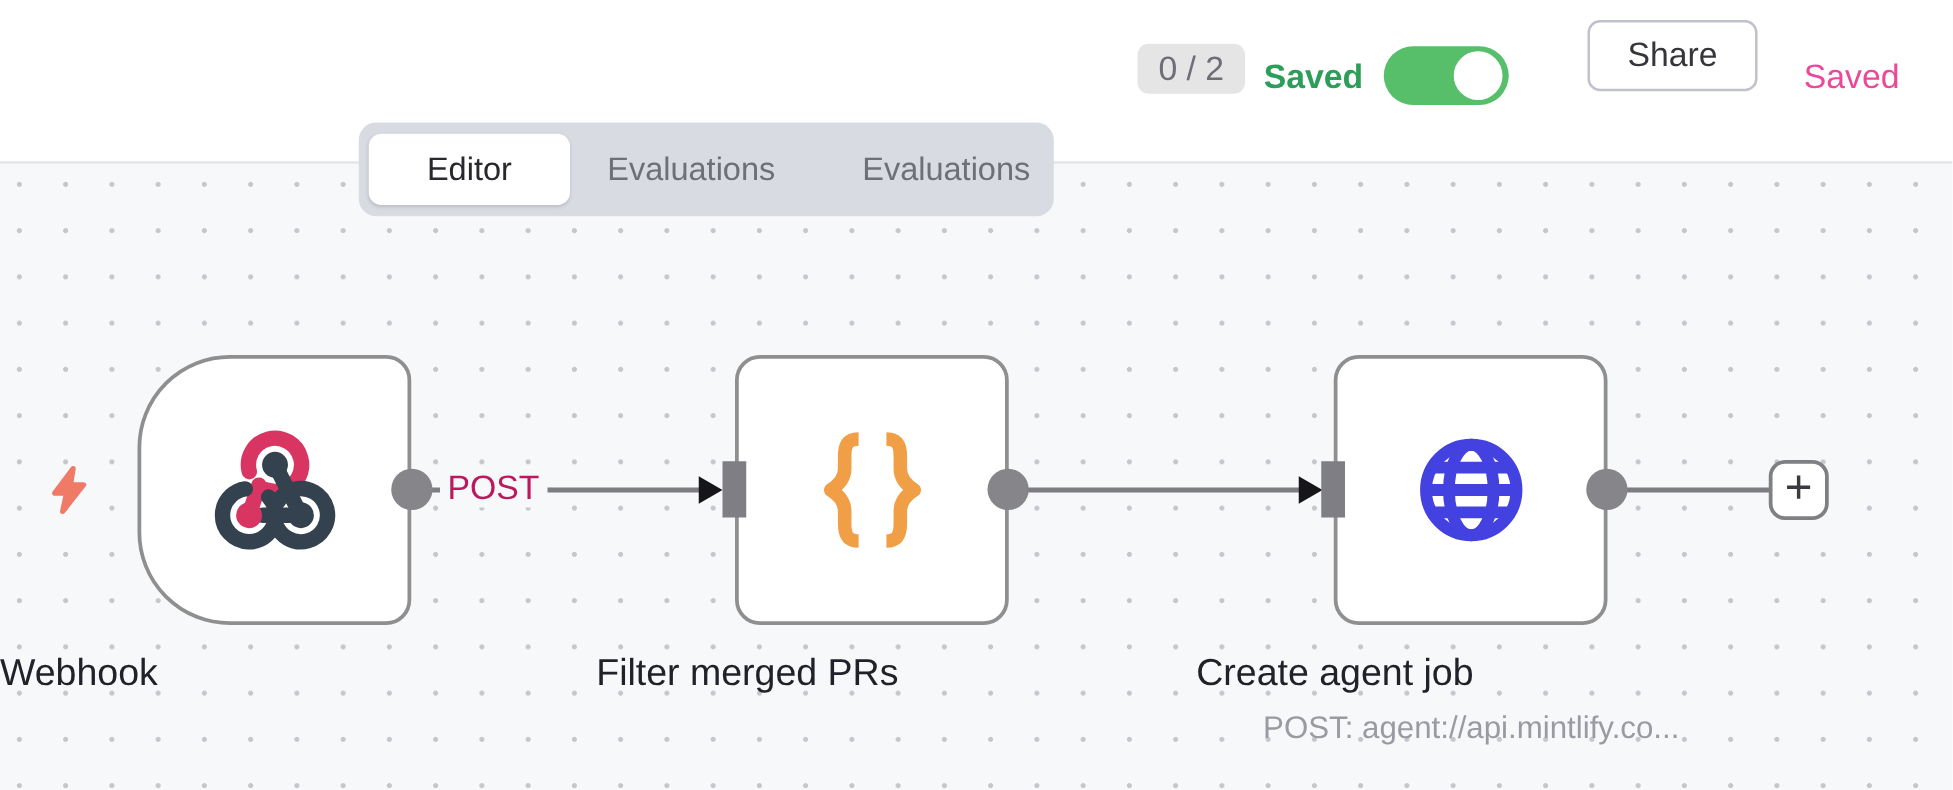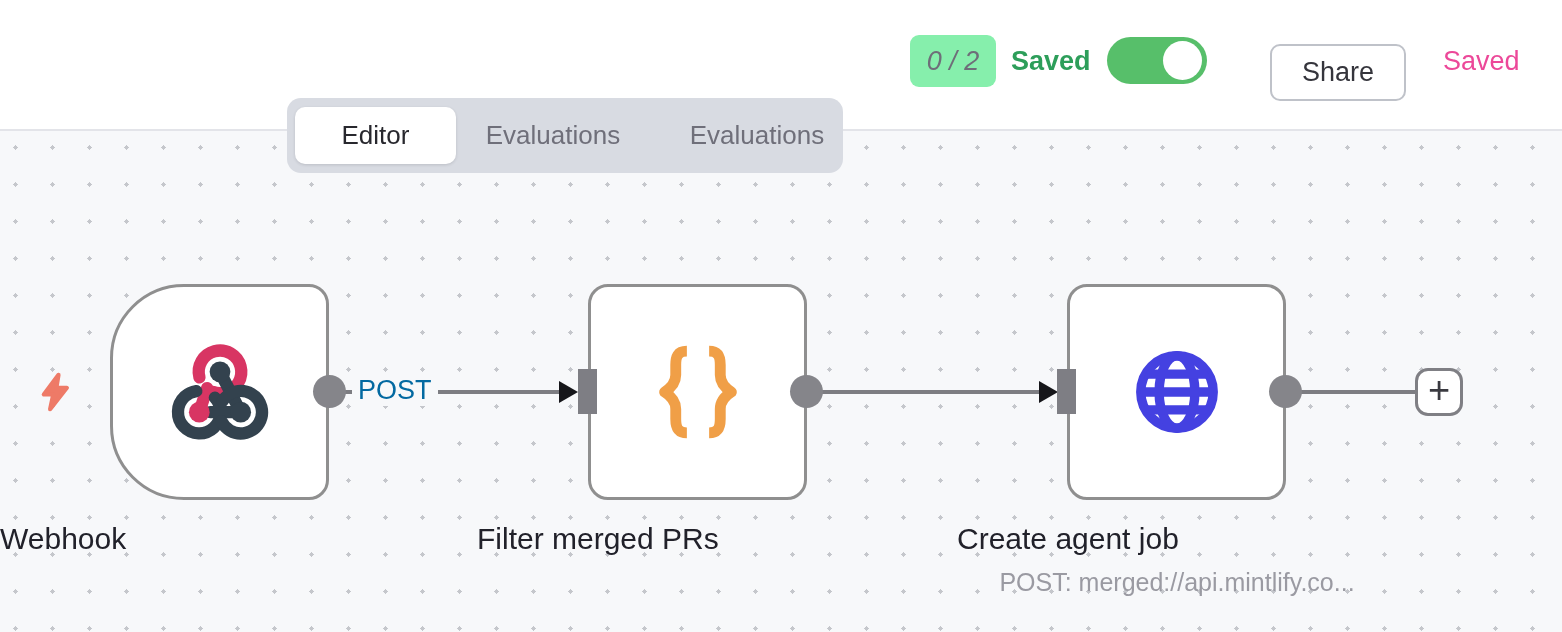--- a/index.html
+++ b/index.html
@@ -3,31 +3,31 @@
 <meta charset="utf-8">
 <style>
   * { margin:0; padding:0; box-sizing:border-box; }
   html,body { width:1562px; height:632px; overflow:hidden;
               font-family:"Liberation Sans", sans-serif; background:#ffffff; }
   .stage { position:relative; width:1562px; height:632px; }
 
   
   .header { position:absolute; top:0; left:0; width:1562px; height:131px;
             background:#ffffff; border-bottom:2px solid #e3e4e9; z-index:1; }
-  .exec-badge { position:absolute; left:910px; top:35px; width:86px; height:52px;
-                background:#86efac; border-radius:9px; color:#6e6e79; font-size:27px;
-                display:flex; align-items:center; justify-content:center;font-style:italic; }
+  .exec-badge { position:absolute; left:910px; top:35px; width:86px; height:40px;
+                background:#e5e5e5; border-radius:9px; color:#6e6e79; font-size:27px;
+                display:flex; align-items:center; justify-content:center; }
   .active-label { position:absolute; left:1011px; top:35px; height:52px;
                   display:flex; align-items:center; color:#2d9e5a;
                   font-size:27px; font-weight:600; }
   .toggle { position:absolute; left:1107px; top:37px; width:100px; height:47px;
             background:#57bf6a; border-radius:24px; cursor:pointer; }
   .toggle-knob { position:absolute; right:5px; top:4px; width:39px; height:39px;
                  background:#ffffff; border-radius:50%; }
-  .share-btn { position:absolute; left:1270px; top:44px; width:136px; height:57px;
+  .share-btn { position:absolute; left:1270px; top:16px; width:136px; height:57px;
                background:#ffffff; border:2px solid #bfc2c9; border-radius:10px;
                color:#35353c; font-size:27px; font-weight:500;
                display:flex; align-items:center; justify-content:center; cursor:pointer; }
   .saved-label { position:absolute; left:1443px; top:35px; height:52px;
                  display:flex; align-items:center; color:#ec4899;
                  font-size:27px; font-weight:500; }
 
   
   .tabs { position:absolute; left:287px; top:98px; width:556px; height:75px;
           background:#d8dbe2; border-radius:14px; display:flex; align-items:center;
@@ -56,21 +56,21 @@
 
   .out-port { position:absolute; width:33px; height:33px; border-radius:50%;
               background:#85858a; top:244px; z-index:3; }
   .in-port  { position:absolute; width:19px; height:45px; background:#7e7e84;
               top:238px; z-index:3; }
   .arrowhead { position:absolute; width:0; height:0; top:250px;
                border-top:11px solid transparent; border-bottom:11px solid transparent;
                border-left:19px solid #16161a; z-index:3; }
   .conn { position:absolute; height:4px; background:#7d7d82; top:259px; z-index:1; }
 
-  .conn-label { position:absolute; top:244px; font-size:27px; color:#0369a1;
+  .conn-label { position:absolute; top:244px; font-size:27px; color:#be185d;
                 background:#f7f8fa; padding:0 6px; z-index:2; }
 
   .plus-btn { position:absolute; left:1415px; top:237px; width:48px; height:48px;
               background:#ffffff; border:3px solid #7f7f84; border-radius:13px;
               color:#3a3a40; font-size:38px; line-height:40px; font-weight:400;
               display:flex; align-items:center; justify-content:center;
               cursor:pointer; z-index:2; padding-bottom:4px; }
 
   .node-label { position:absolute; top:391px; width:440px; text-align:left;
                 font-size:30px; font-weight:500; color:#21212a; z-index:2; }
@@ -165,16 +165,16 @@
       </svg>
     </div>
     <div class="in-port" style="left:1057px;"></div>
     <div class="out-port" style="left:1269px;"></div>
 
     <div class="plus-btn">+</div>
 
     <div class="node-label label-webhook">Webhook</div>
     <div class="node-label label-filter">Filter merged PRs</div>
     <div class="node-label label-create">Create agent job</div>
-    <div class="node-subtitle">POST: merged://api.mintlify.co...</div>
+    <div class="node-subtitle">POST: agent://api.mintlify.co...</div>
   </div>
 
 </div>
 
 </body></html>

